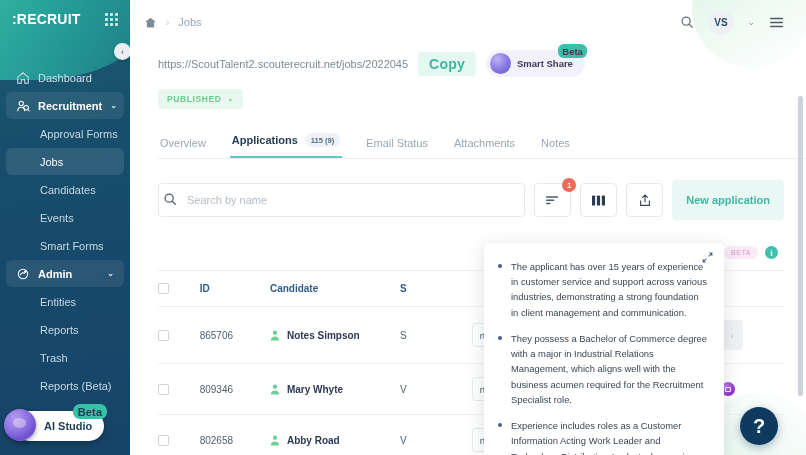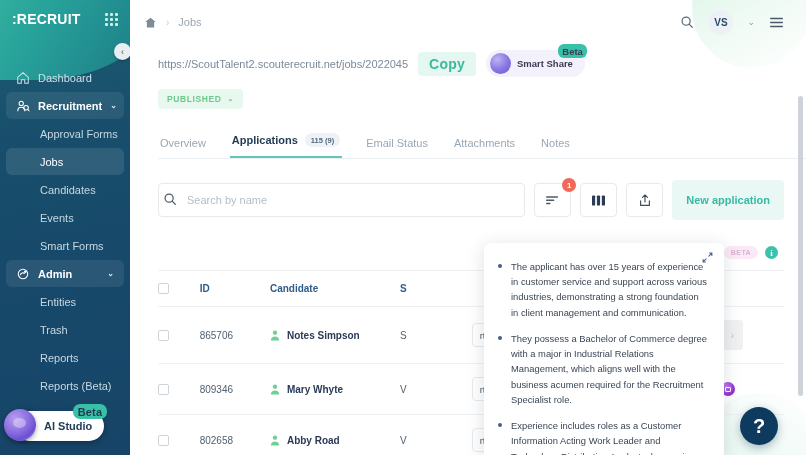--- a/index.html
+++ b/index.html
@@ -345,24 +345,24 @@
         <circle cx="10.6" cy="5.4" r="1.5" fill="#ffffff"></circle>
       </svg>
       <span>Admin</span>
       <span class="chev">⌄</span>
     </div>
 
     <div class="nav-item sub">
       <span>Entities</span>
     </div>
     <div class="nav-item sub">
+      <span>Reports</span>
+    </div>
+    <div class="nav-item sub">
       <span>Trash</span>
-    </div>
-    <div class="nav-item sub">
-      <span>Reports</span>
     </div>
     <div class="nav-item sub">
       <span>Reports (Beta)</span>
     </div>
   </div>
 
   <div class="ai-studio">
     <span class="ai-orb"></span>
     <span>AI Studio</span>
     <span class="beta-chip">Beta</span>

